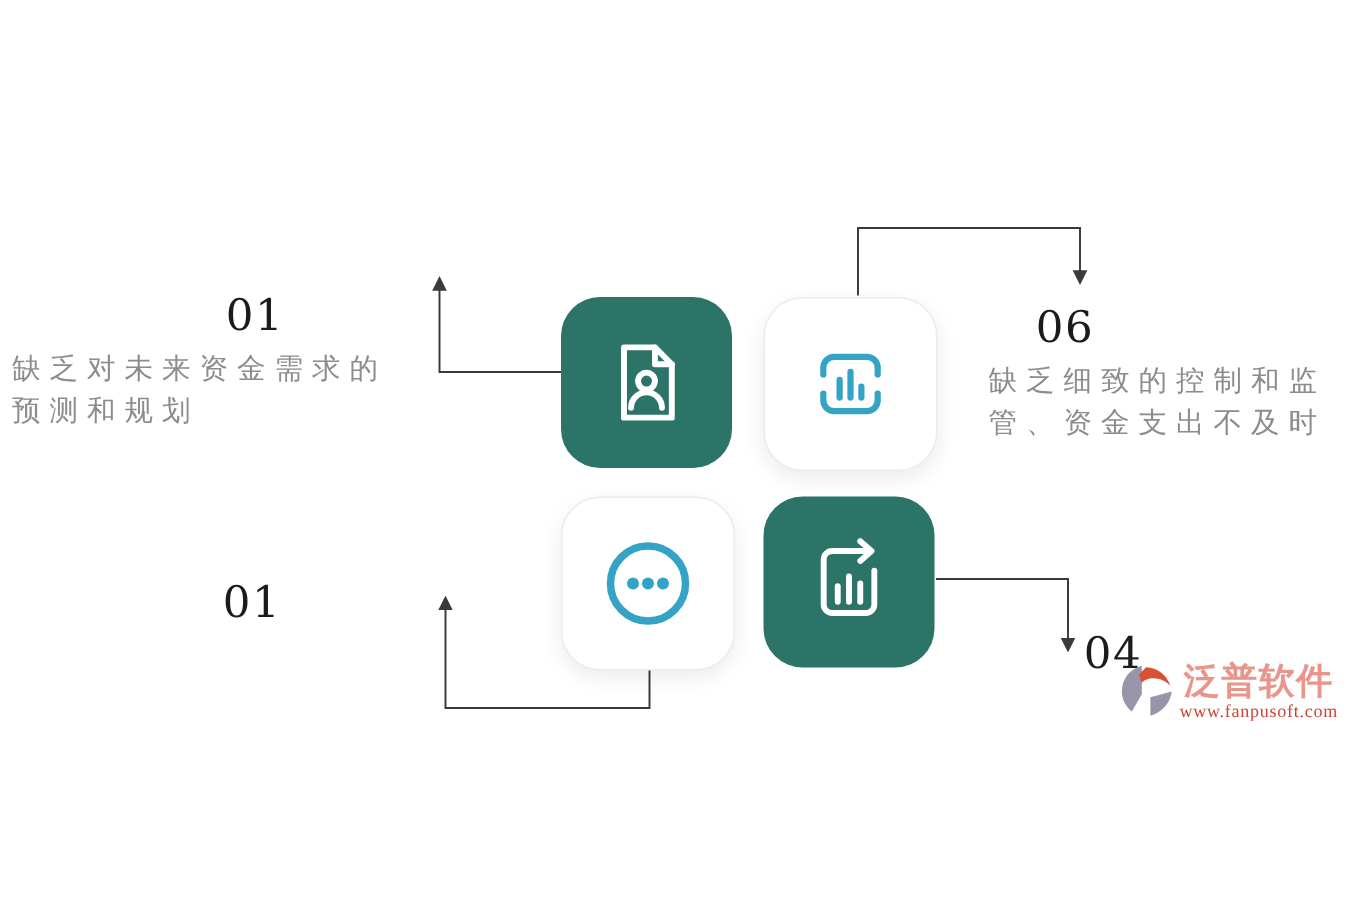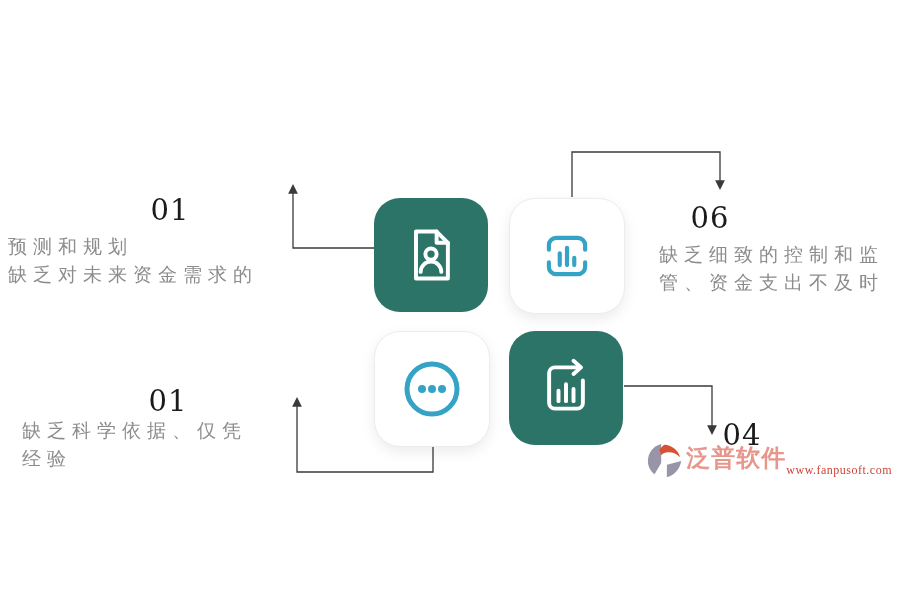--- a/index.html
+++ b/index.html
@@ -36,27 +36,27 @@
     box-shadow:0 5px 14px rgba(0,0,0,0.08);}
   .tile-1{left:374px;top:198px;}
   .tile-2{left:509px;top:198px;}
   .tile-3{left:374px;top:331px;}
   .tile-4{left:509px;top:331px;}
 
   .logo{
     position:absolute;right:8px;bottom:8px;
     display:flex;align-items:center;gap:2px;
   }
-  .logo-texts{display:flex;align-items:flex-start;line-height:1;}
+  .logo-texts{display:flex;flex-direction:column;align-items:center;line-height:1;}
   .logo-name{
     font-size:24px;font-weight:bold;color:#e8968b;letter-spacing:1px;
     font-family:"DejaVu Serif","Liberation Serif",serif;
   }
   .logo-url{
-    font-size:12px;color:#c94536;margin-top:18px;letter-spacing:0.5px;
+    font-size:12px;color:#c94536;margin-top:2px;letter-spacing:0.5px;
     font-family:"Liberation Serif","DejaVu Serif",serif;
   }
 </style>
 </head>
 <body>
 
 <div class="stage">
 
   <svg class="connectors" viewBox="0 0 900 600" xmlns="http://www.w3.org/2000/svg">
     <defs>
@@ -65,35 +65,31 @@
       </marker>
     </defs>
     <path d="M375,248 H293 V186" fill="none" stroke="#3a3a3a" stroke-width="1.3" marker-end="url(#arr)"></path>
     <path d="M572,197 V152 H720 V188" fill="none" stroke="#3a3a3a" stroke-width="1.3" marker-end="url(#arr)"></path>
     <path d="M433,445 V472 H297 V399" fill="none" stroke="#3a3a3a" stroke-width="1.3" marker-end="url(#arr)"></path>
     <path d="M624,386 H712 V433" fill="none" stroke="#3a3a3a" stroke-width="1.3" marker-end="url(#arr)"></path>
   </svg>
 
   <div class="step-num num-01">01</div>
   <div class="step-text txt-01">
+    <div>缺乏对未来资金需求的</div>
     <div>预测和规划</div>
-    <div>缺乏对未来资金需求的</div>
   </div>
 
   <div class="step-num num-02">06</div>
   <div class="step-text txt-02">
     <div>缺乏细致的控制和监</div>
     <div>管、资金支出不及时</div>
   </div>
 
   <div class="step-num num-03">01</div>
-  <div class="step-text txt-03">
-    <div>缺乏科学依据、仅凭</div>
-    <div>经验</div>
-  </div>
 
   <div class="step-num num-04">04</div>
   <div class="step-text txt-04">
   </div>
 
   <div class="tile green tile-1">
     <svg viewBox="0 0 64 64" width="60" height="60" fill="none" stroke="#ffffff" stroke-width="4.2" stroke-linejoin="round" stroke-linecap="round" xmlns="http://www.w3.org/2000/svg">
       <path d="M16 57 V7 H38 L50 19 V57 Z"></path>
       <path d="M38 7 V19 H50"></path>
       <circle cx="32" cy="31" r="6"></circle>

